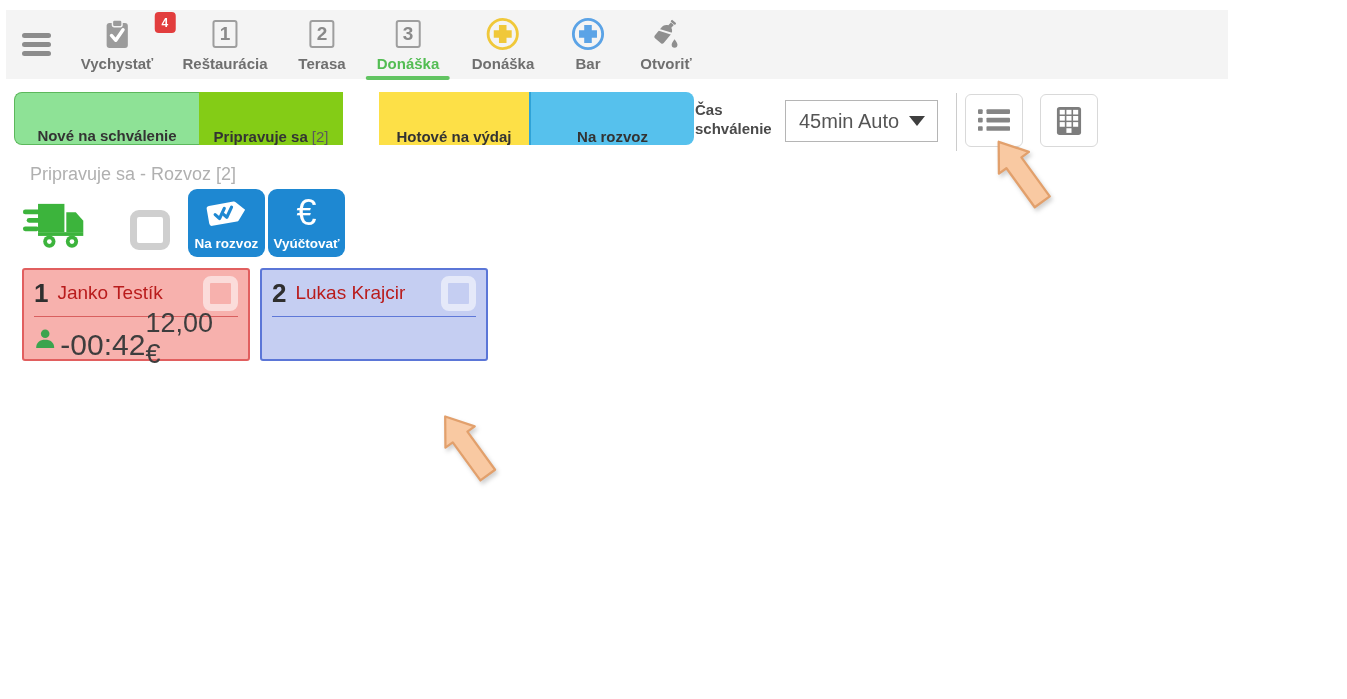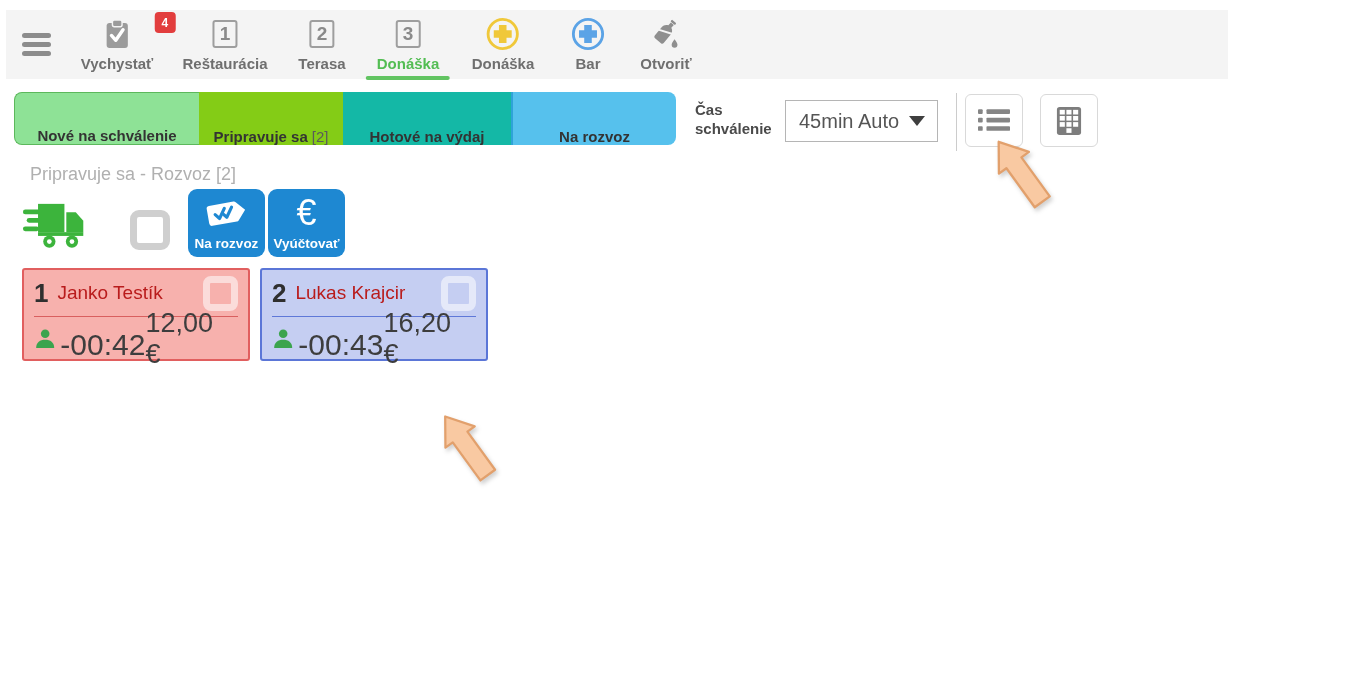--- a/index.html
+++ b/index.html
@@ -18,21 +18,21 @@
   .active-underline { position:absolute; bottom:-1px; left:50%; transform:translateX(-50%); width:84px; height:4px; background:#62c462; border-radius:2px; }
   .num-icon { width:25px; height:28px; border:2px solid #9e9e9e; border-radius:3px; background:#f4f4f4; font-size:19px; font-weight:bold; color:#8a8a8a; display:flex; align-items:center; justify-content:center; }
   .badge { position:absolute; top:-4px; right:-22px; min-width:21px; height:21px; background:#e23d3d; border-radius:4px; color:#fff; font-size:12px; font-weight:bold; display:flex; align-items:center; justify-content:center; padding:0 4px; }
 
   
   .filter-tabs { position:absolute; left:14px; top:92px; height:53px; display:flex; }
   .ftab { height:100%; display:flex; align-items:flex-end; justify-content:center; font-size:15px; font-weight:bold; color:#333; cursor:pointer; gap:4px; }
   .ftab .count { font-weight:normal; color:#5a5a5a; }
   .ftab-green { width:185px; background:#8ee296; border:1px solid #5cb85c; border-right:none; border-radius:8px 0 0 8px; }
   .ftab-orange { width:144px; background:#84cc16; }
-  .ftab-blue1 { width:170px; background:#14b8a6; border-right:2px solid #2fa3d8; }
+  .ftab-blue1 { width:152px; background:#fde047; border-right:2px solid #2fa3d8;margin-left:36px; }
   .ftab-blue2 { width:163px; background:#56c1ed; border-radius:0 8px 8px 0; }
 
   
   .delivery-label { position:absolute; left:695px; top:100px; width:84px; font-size:15px; font-weight:bold; color:#4a4a4a; line-height:19px; }
   .dropdown { position:absolute; left:785px; top:100px; width:153px; height:42px; background:#fff; border:1px solid #b5b5b5; border-radius:0; display:flex; align-items:center; justify-content:space-between; padding:0 12px 0 13px; cursor:pointer; }
   .dropdown-value { font-size:20px; color:#555; }
   .caret { width:0; height:0; border-left:8px solid transparent; border-right:8px solid transparent; border-top:10px solid #3f3f3f; }
   .vdivider { position:absolute; left:956px; top:93px; width:1px; height:58px; background:#ccc; }
   .tool-btn { position:absolute; top:94px; width:58px; height:53px; background:#fff; border:1px solid #d9d9d9; border-radius:6px; display:flex; align-items:center; justify-content:center; cursor:pointer; }
   .tool-btn.list { left:965px; }
@@ -262,30 +262,20 @@
       <span class="oprice">12,00 €</span>
     </div>
   </div>
 
   <div class="card card2">
     <div class="card-top">
       <span class="onum">2</span>
       <span class="oname">Lukas Krajcir</span>
       <div class="card-check"></div>
     </div>
-    <div class="card-bottom">
-      <svg viewBox="0 0 26 26" width="25" height="25">
-        <g fill="#3ba44e">
-          <circle cx="13" cy="7.5" r="5"></circle>
-          <path d="M2.5,24 c0,-6.5 4.5,-9.5 10.5,-9.5 s10.5,3 10.5,9.5 z"></path>
-        </g>
-      </svg>
-      <span class="otime">-00:43</span>
-      <span class="oprice">16,20 €</span>
-    </div>
   </div>
 
   <svg class="cursor-arrow toolbar-arrow" viewBox="0 0 80 95" width="78" height="88">
     <g transform="rotate(-36 40 47)">
       <path d="M40,6 L20,34 L30,34 L30,86 L50,86 L50,34 L60,34 Z" fill="#f9c9a2" stroke="#e2a06c" stroke-width="2.5" stroke-linejoin="round"></path>
     </g>
   </svg>
 
   <svg class="cursor-arrow content-arrow" viewBox="0 0 80 95" width="74" height="86">
     <g transform="rotate(-36 40 47)">

